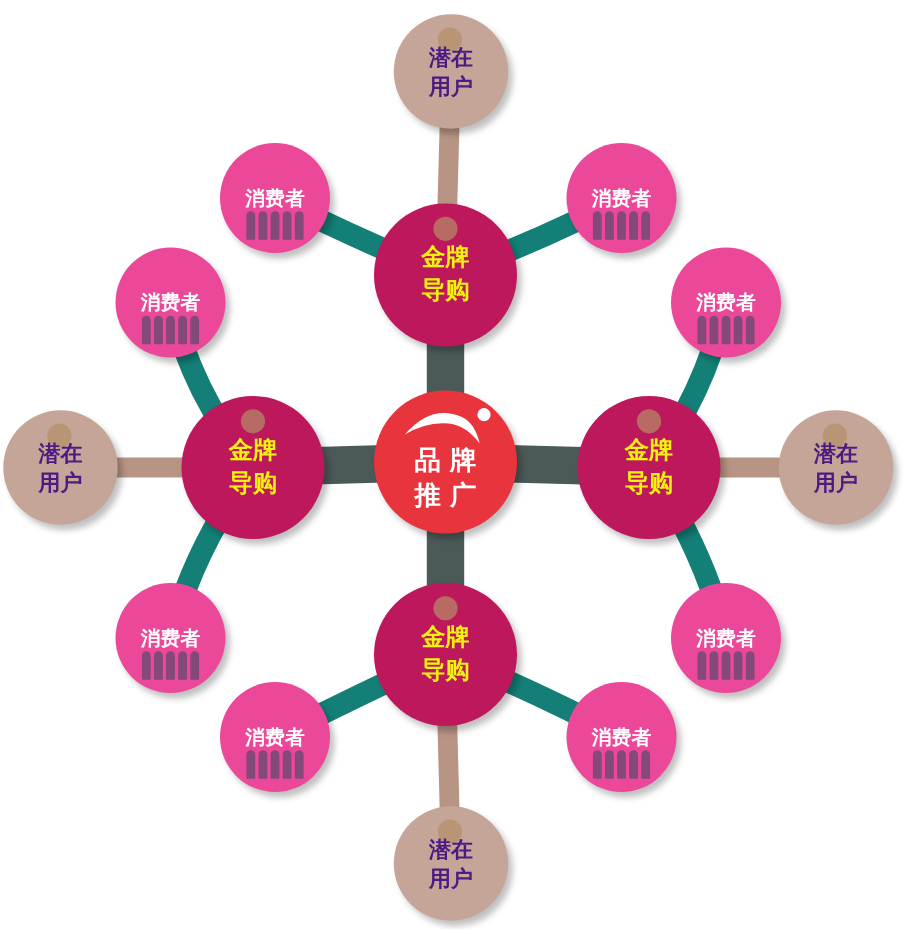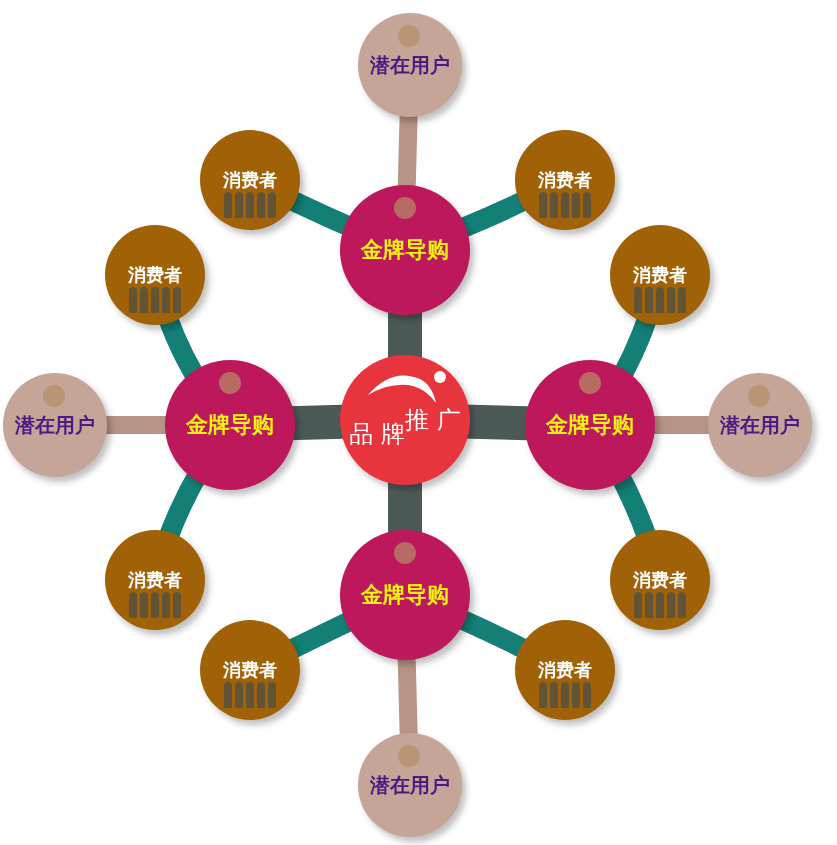--- a/index.html
+++ b/index.html
@@ -1,21 +1,21 @@
 <!DOCTYPE html>
 <html><head>
 <meta charset="utf-8">
 <style>
   html,body{margin:0;padding:0;background:#ffffff;}
   body{width:837px;height:845px;position:relative;overflow:hidden;font-family:"DejaVu Sans","Liberation Sans",sans-serif;}
   svg.links{position:absolute;left:0;top:0;}
-  .node{position:absolute;border-radius:50%;display:flex;flex-direction:row;align-items:center;justify-content:center;text-align:center;box-shadow:4px 5px 6px rgba(0,0,0,0.25);}
-  .center{background:#e8343d;color:#fff;font-weight:normal;font-size:24px;line-height:32px;}
+  .node{position:absolute;border-radius:50%;display:flex;flex-direction:column;align-items:center;justify-content:center;text-align:center;box-shadow:4px 5px 6px rgba(0,0,0,0.25);}
+  .center{background:#e8343d;color:#fff;font-weight:bold;font-size:24px;line-height:32px;}
   .guide{background:#be185d;color:#f3f10e;font-weight:bold;font-size:22px;line-height:30px;}
-  .consumer{background:#a16207;color:#ffffff;font-weight:bold;font-size:18px;}
+  .consumer{background:#ec4899;color:#ffffff;font-weight:bold;font-size:18px;}
   .potential{background:#c4a597;color:#4b1a82;font-weight:bold;font-size:20px;line-height:26px;}
   .people{position:absolute;bottom:12px;display:flex;gap:3px;opacity:.55;}
   .people span{display:block;width:8px;height:26px;border-radius:4px 4px 1px 1px;background:#2e4a5e;}
   .figure{position:absolute;top:12px;width:22px;height:22px;border-radius:50%;background:#b58e67;opacity:.7;}
   .lbl{position:relative;z-index:2;}
   .logo{position:absolute;top:10px;left:22px;}
 </style>
 </head>
 <body>
 

